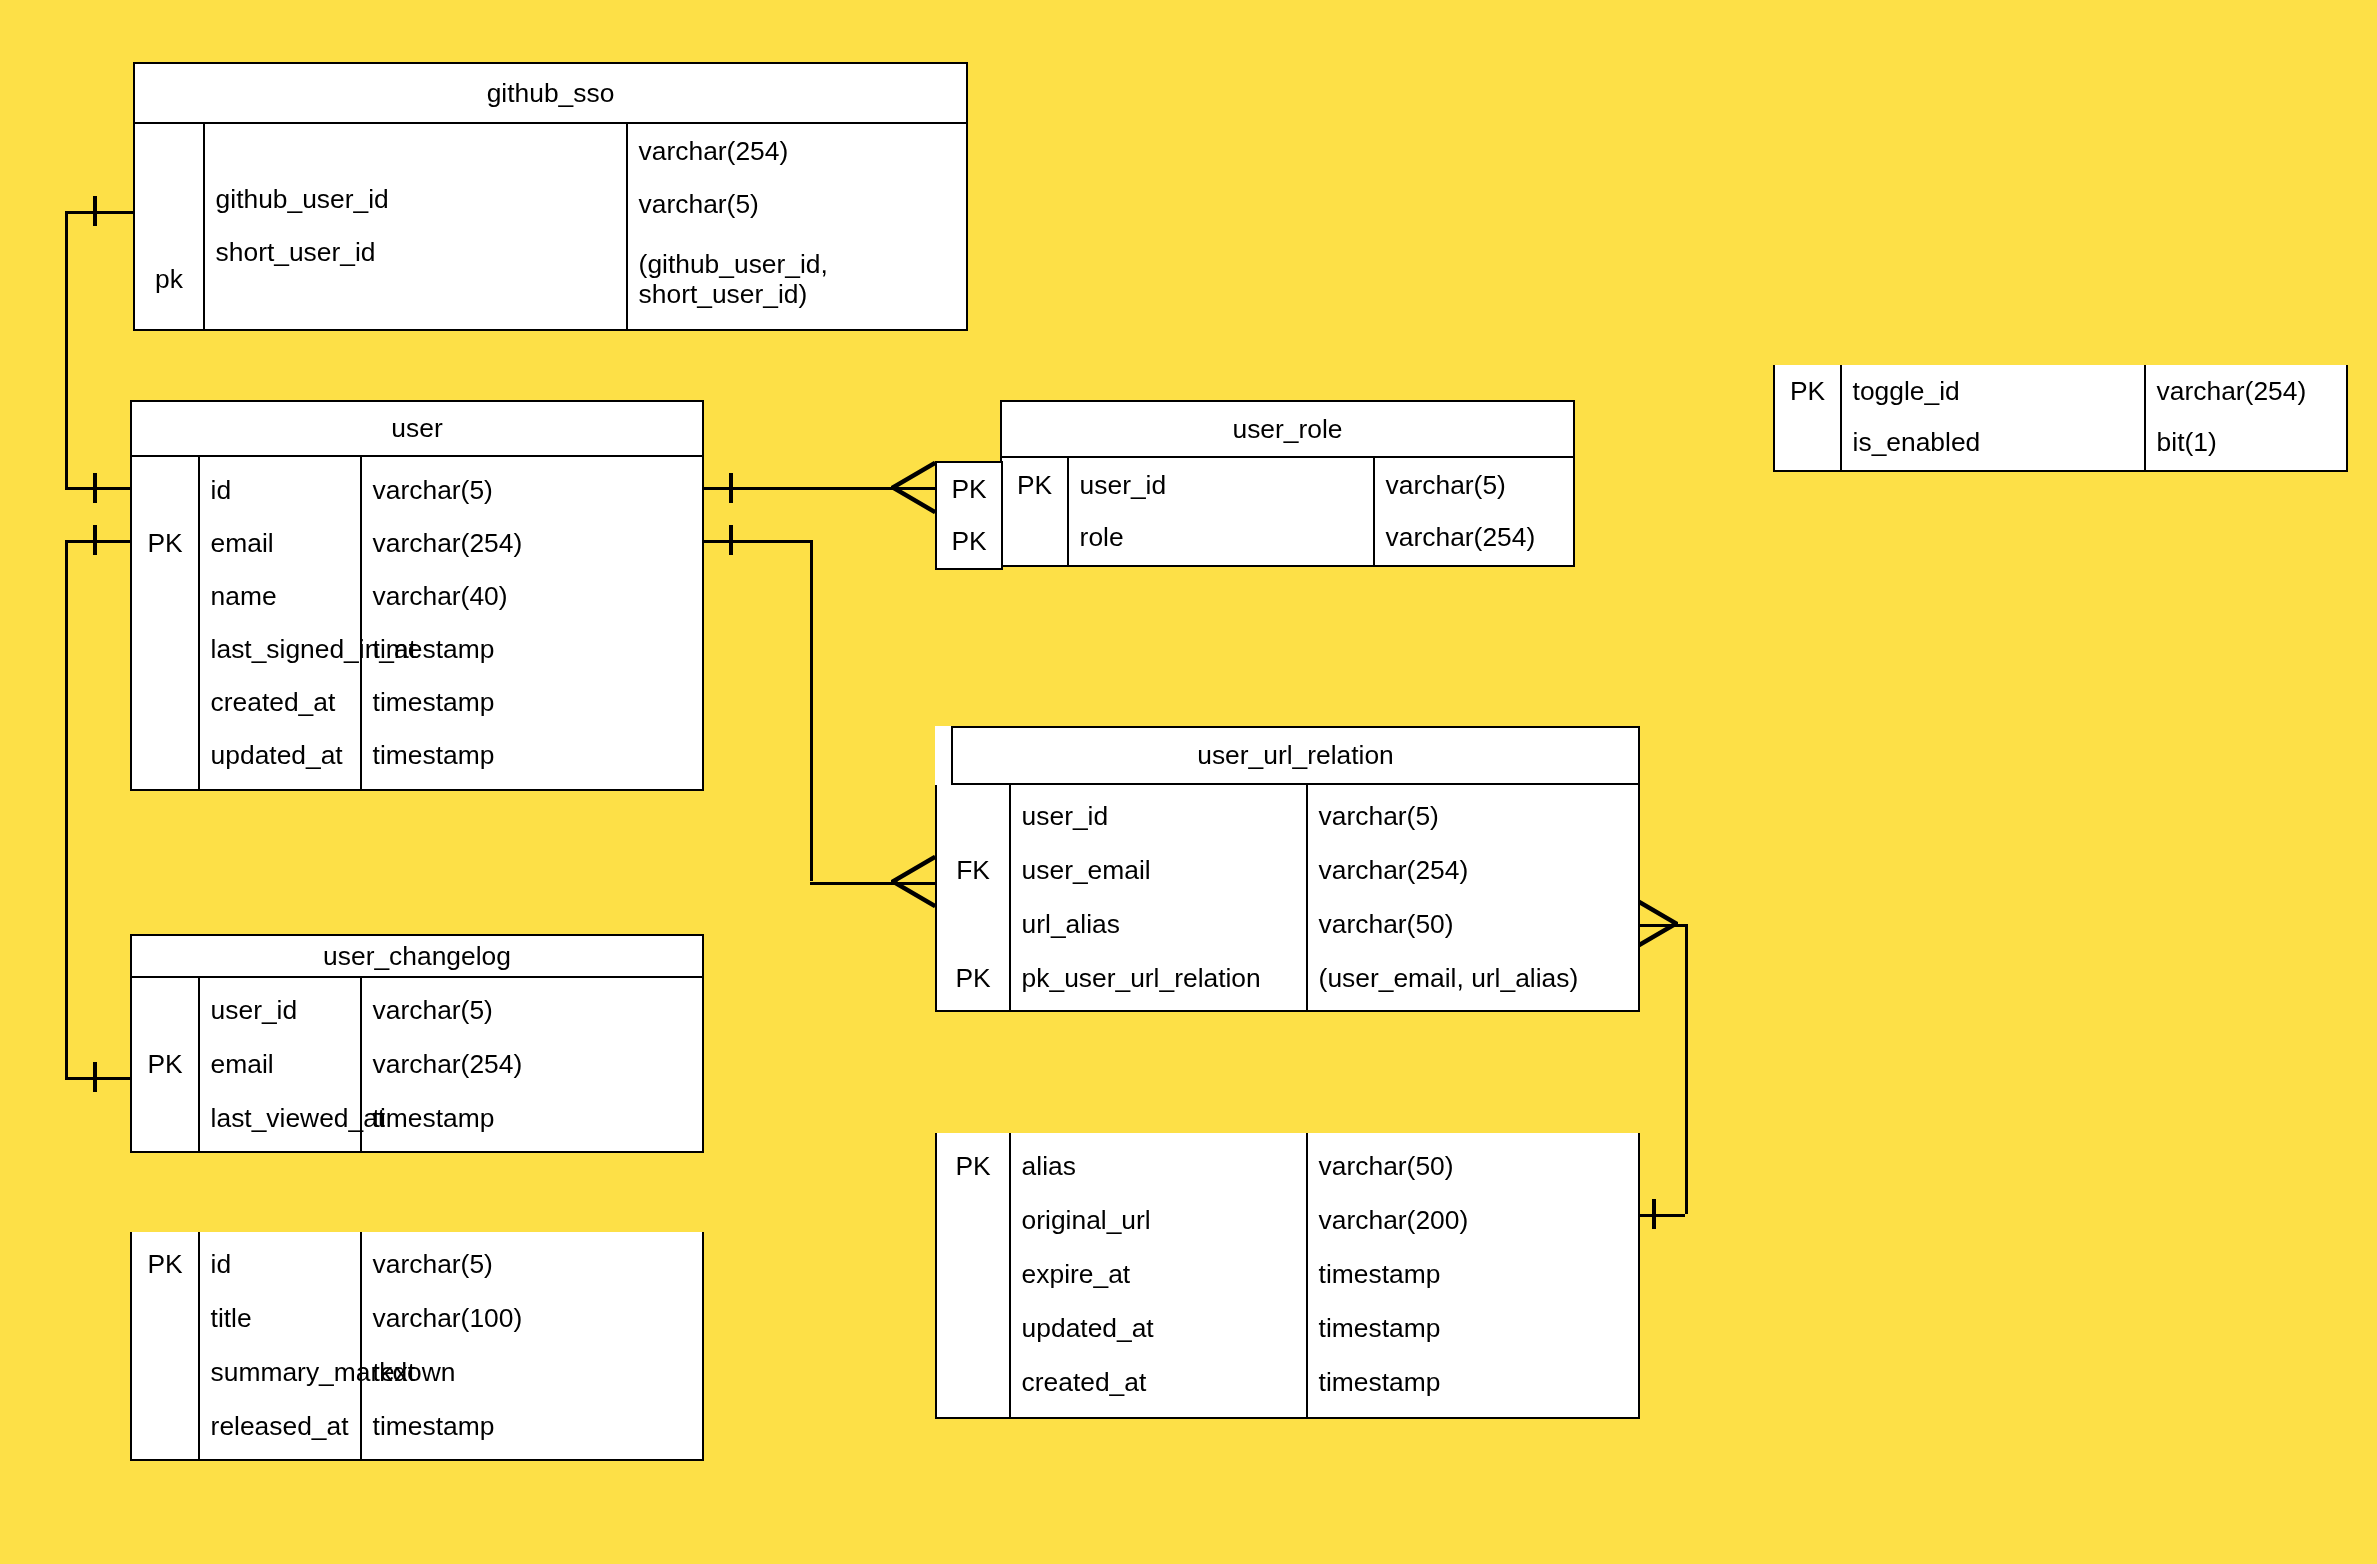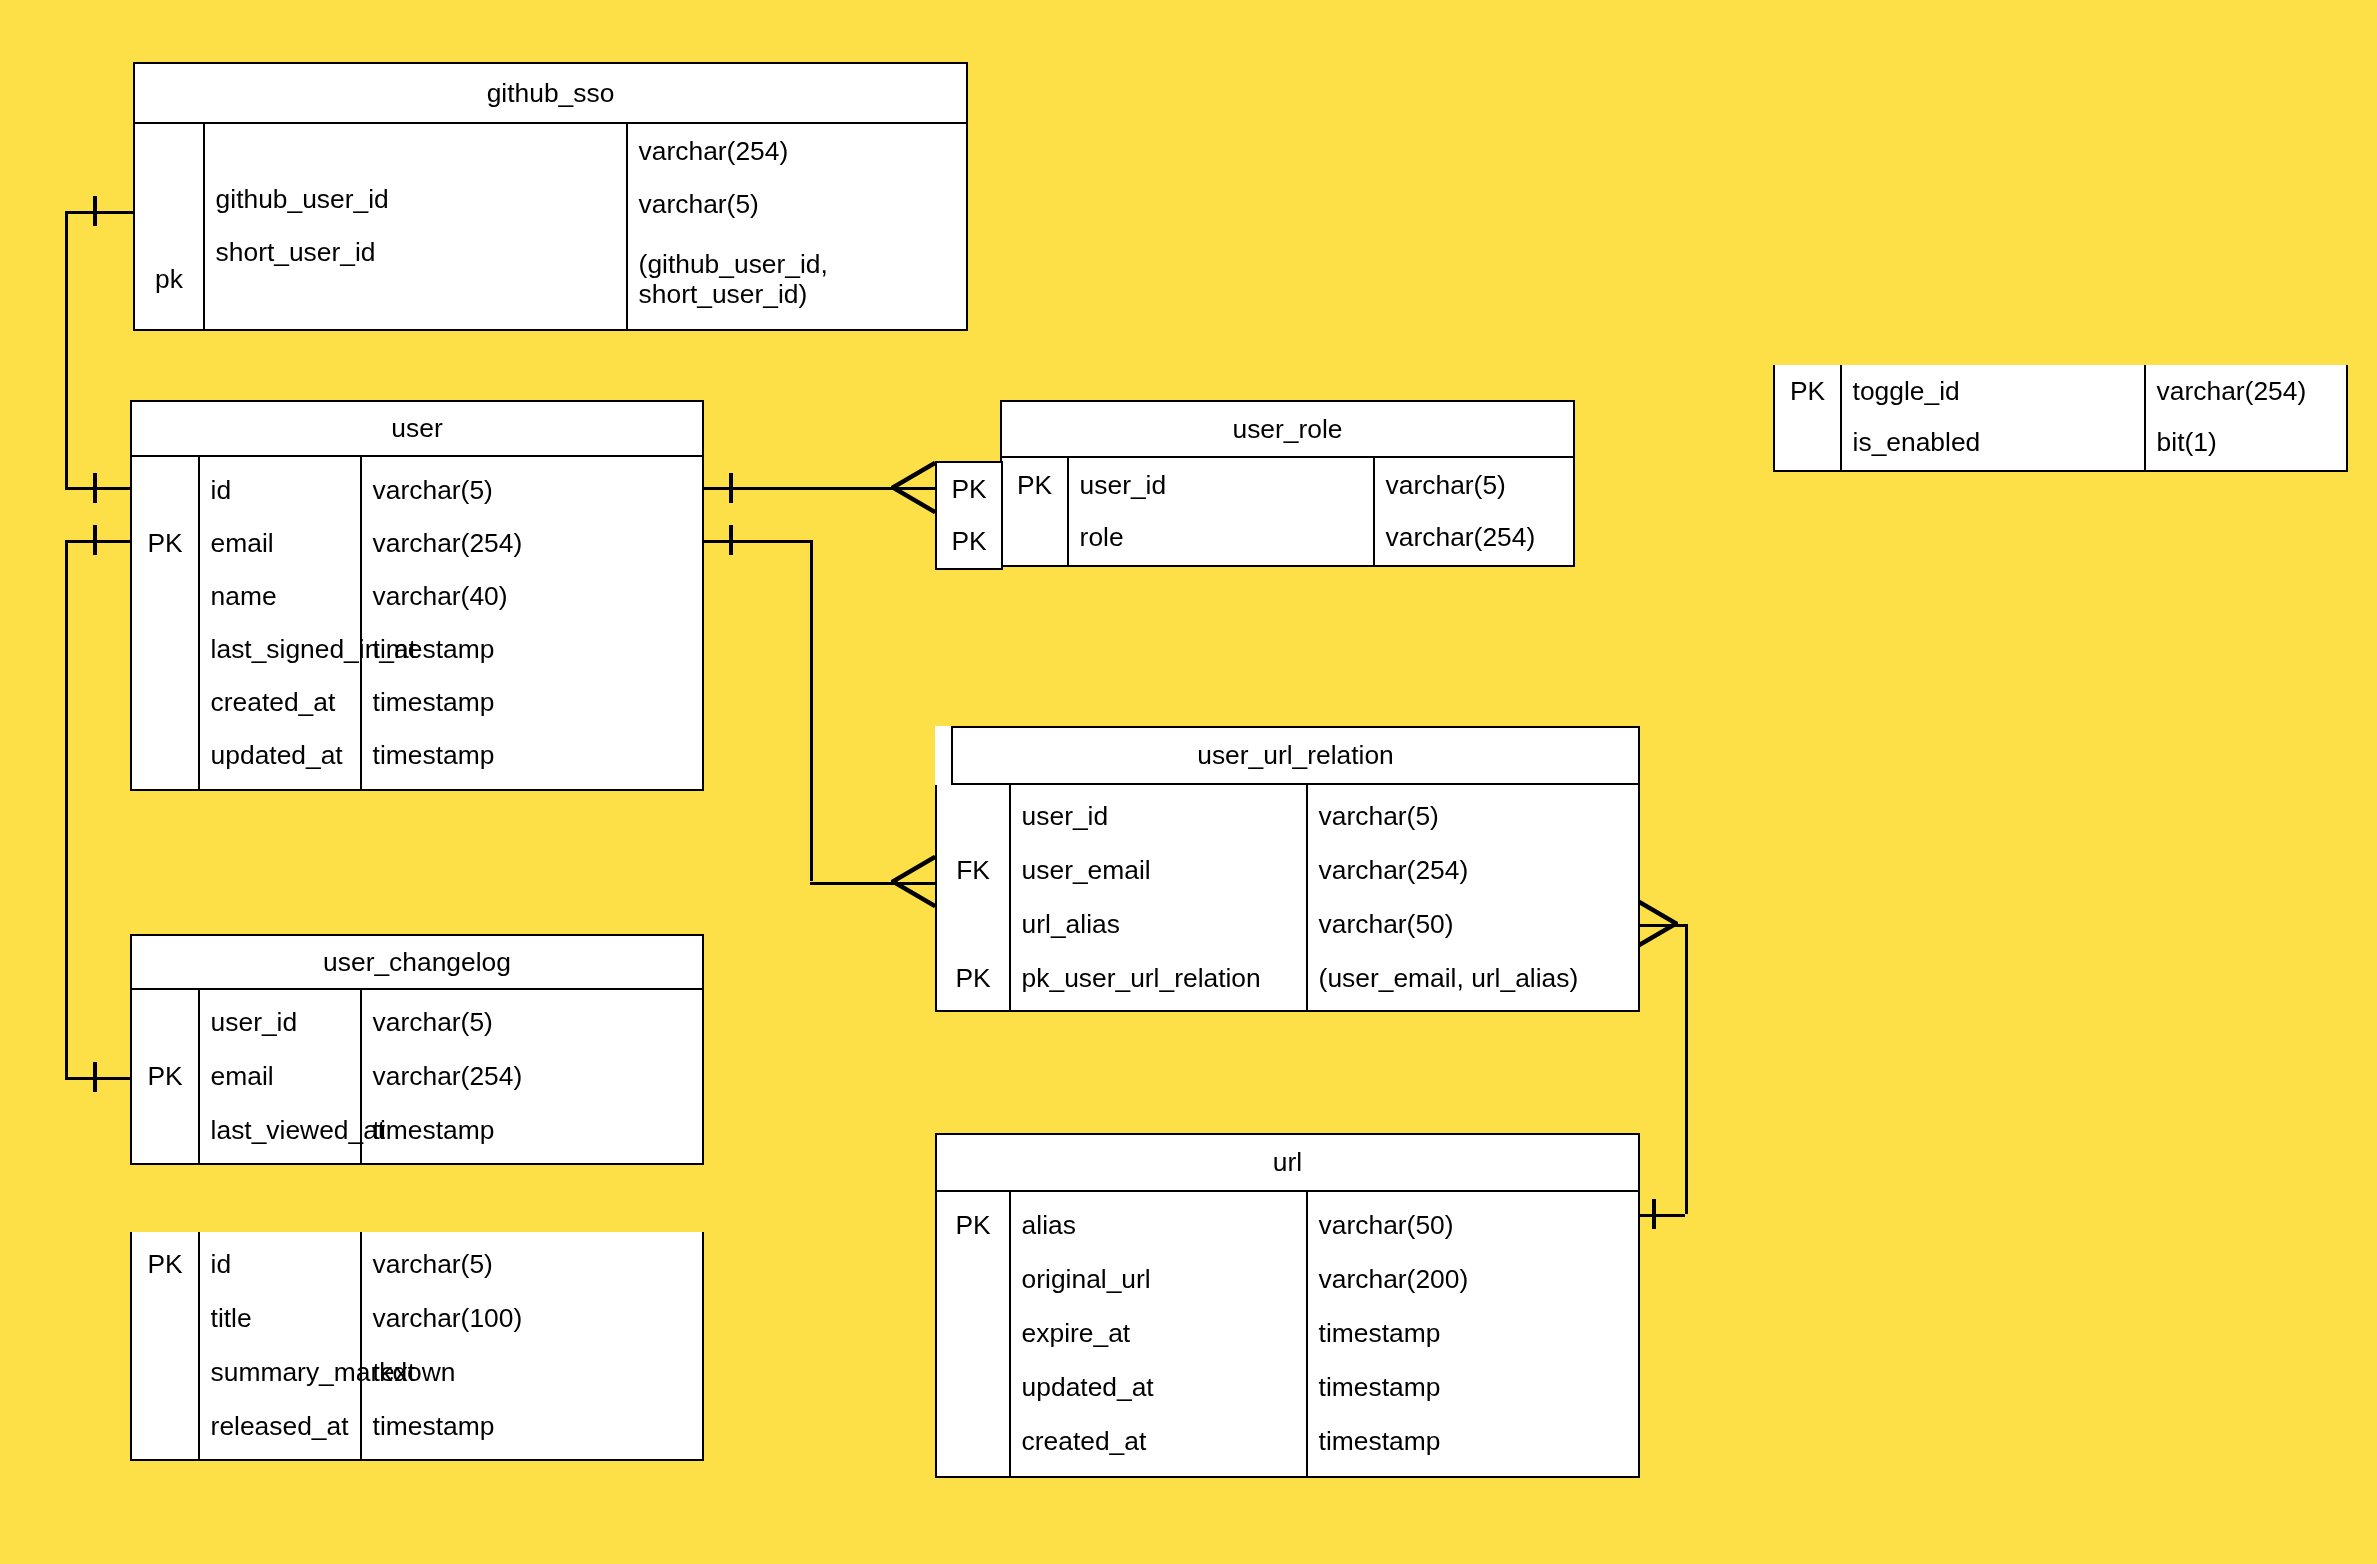--- a/index.html
+++ b/index.html
@@ -259,21 +259,21 @@
         <div class="cell cell-pad" style="height:51px;">is_enabled</div>
       </div>
       <div class="col col-type" style="width:199px;">
         <div class="cell cell-pad" style="height:51px;">varchar(254)</div>
         <div class="cell cell-pad" style="height:51px;">bit(1)</div>
       </div>
     </div>
   </div>
 
   <div class="entity" style="left:130px; top:934px; width:574px;">
-    <div class="entity-title" style="height:56px;">user_changelog</div>
+    <div class="entity-title" style="height:44px;">user_changelog</div>
     <div class="entity-body" style="height:175px;">
       <div class="col col-key" style="width:68px;">
         <div class="cell" style="height:54px;"><span class="cell-center"></span></div>
         <div class="cell" style="height:54px;"><span class="cell-center">PK</span></div>
         <div class="cell" style="height:54px;"><span class="cell-center"></span></div>
       </div>
       <div class="col col-name" style="width:162px;">
         <div class="cell cell-pad" style="height:54px;">user_id</div>
         <div class="cell cell-pad" style="height:54px;">email</div>
         <div class="cell cell-pad" style="height:54px;">last_viewed_at</div>
@@ -327,21 +327,20 @@
       <div class="col col-type" style="width:329px;">
         <div class="cell cell-pad" style="height:54px;">varchar(5)</div>
         <div class="cell cell-pad" style="height:54px;">varchar(254)</div>
         <div class="cell cell-pad" style="height:54px;">varchar(50)</div>
         <div class="cell cell-pad" style="height:54px;">(user_email, url_alias)</div>
       </div>
     </div>
   </div>
 
   <div class="entity" style="left:935px; top:1133px; width:705px;">
-    <div class="entity-title" style="height:59px;">url</div>
     <div class="entity-body" style="height:286px;">
       <div class="col col-key" style="width:74px;">
         <div class="cell" style="height:54px;"><span class="cell-center">PK</span></div>
         <div class="cell" style="height:54px;"><span class="cell-center"></span></div>
         <div class="cell" style="height:54px;"><span class="cell-center"></span></div>
         <div class="cell" style="height:54px;"><span class="cell-center"></span></div>
         <div class="cell" style="height:54px;"><span class="cell-center"></span></div>
       </div>
       <div class="col col-name" style="width:297px;">
         <div class="cell cell-pad" style="height:54px;">alias</div>

